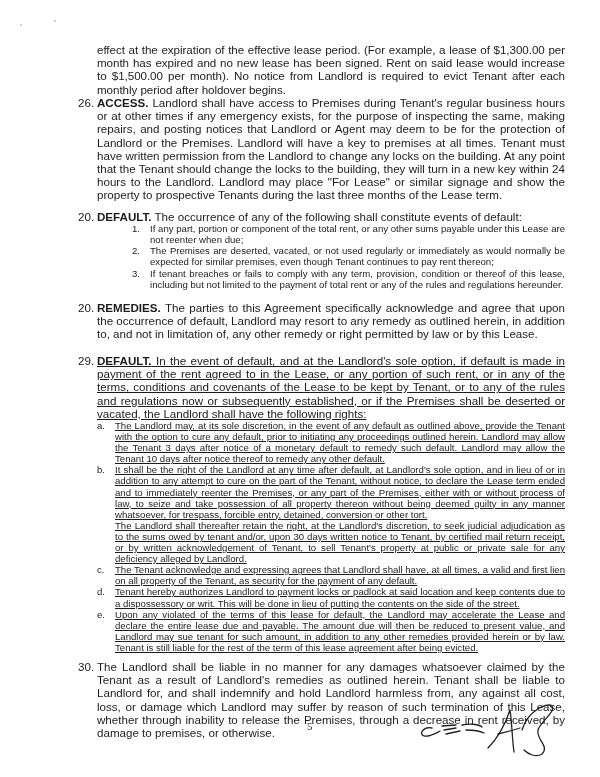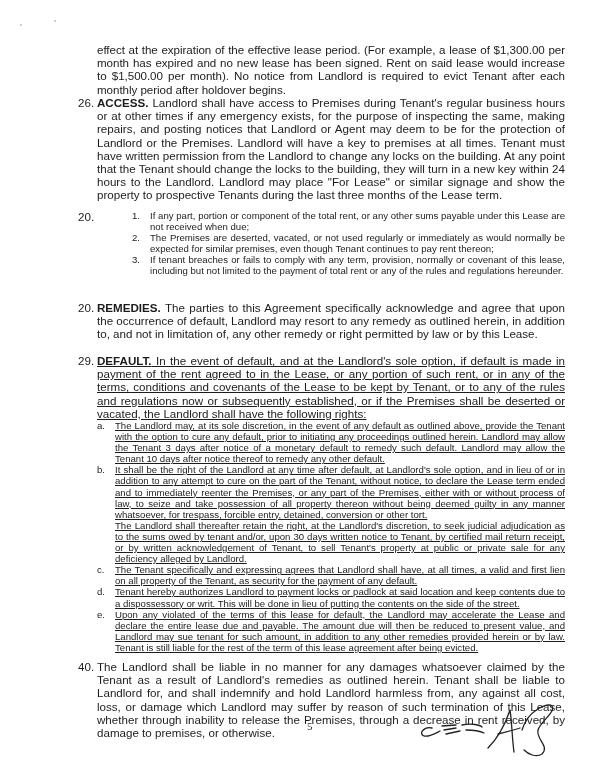--- a/index.html
+++ b/index.html
@@ -37,50 +37,51 @@
   <div class="p" style="top:43px;">effect at the expiration of the effective lease period. (For example, a lease of $1,300.00 per month has expired and no new lease has been signed. Rent on said lease would increase to $1,500.00 per month). No notice from Landlord is required to evict Tenant after each monthly period after holdover begins.</div>
 
   <div class="sec" style="top:96px;">
     <span class="num">26.</span>
     <div class="body"><span class="head">ACCESS.</span><span> Landlord shall have access to Premises during Tenant's regular business hours or at other times if any emergency exists, for the purpose of inspecting the same, making repairs, and posting notices that Landlord or Agent may deem to be for the protection of Landlord or the Premises. Landlord will have a key to premises at all times. Tenant must have written permission from the Landlord to change any locks on the building. At any point that the Tenant should change the locks to the building, they will turn in a new key within 24 hours to the Landlord. Landlord may place "For Lease" or similar signage and show the property to prospective Tenants during the last three months of the Lease term.</span></div>
   </div>
 
   <div class="sec" style="top:210px;">
     <span class="num">20.</span>
     <div class="body">
+      <div><span class="head">DEFAULT.</span><span> The occurrence of any of the following shall constitute events of default:</span></div>
       <div class="sub numlist">
-        <div class="item"><span class="marker">1.</span><span>If any part, portion or component of the total rent, or any other sums payable under this Lease are not received when due;</span></div>
+        <div class="item"><span class="marker">1.</span><span>If any part, portion or component of the total rent, or any other sums payable under this Lease are not reenter when due;</span></div>
         <div class="item"><span class="marker">2.</span><span>The Premises are deserted, vacated, or not used regularly or immediately as would normally be expected for similar premises, even though Tenant continues to pay rent thereon;</span></div>
-        <div class="item"><span class="marker">3.</span><span>If tenant breaches or fails to comply with any term, provision, normally or covenant of this lease, including but not limited to the payment of total rent or any of the rules and regulations hereunder.</span></div>
+        <div class="item"><span class="marker">3.</span><span>If tenant breaches or fails to comply with any term, provision, condition or thereof of this lease, including but not limited to the payment of total rent or any of the rules and regulations hereunder.</span></div>
       </div>
     </div>
   </div>
 
   <div class="sec" style="top:301px;">
     <span class="num">20.</span>
     <div class="body"><span class="head">REMEDIES.</span><span> The parties to this Agreement specifically acknowledge and agree that upon the occurrence of default, Landlord may resort to any remedy as outlined herein, in addition to, and not in limitation of, any other remedy or right permitted by law or by this Lease.</span></div>
   </div>
 
   <div class="sec" style="top:354px;text-decoration:underline;">
     <span class="num">29.</span>
     <div class="body">
       <div><span class="head">DEFAULT.</span><span> In the event of default, and at the Landlord's sole option, if default is made in payment of the rent agreed to in the Lease, or any portion of such rent, or in any of the terms, conditions and covenants of the Lease to be kept by Tenant, or to any of the rules and regulations now or subsequently established, or if the Premises shall be deserted or vacated, the Landlord shall have the following rights:</span></div>
       <div class="sub alpha">
         <div class="item"><span class="marker">a.</span><span>The Landlord may, at its sole discretion, in the event of any default as outlined above, provide the Tenant with the option to cure any default, prior to initiating any proceedings outlined herein. Landlord may allow the Tenant 3 days after notice of a monetary default to remedy such default. Landlord may allow the Tenant 10 days after notice thereof to remedy any other default.</span></div>
         <div class="item"><span class="marker">b.</span><span>It shall be the right of the Landlord at any time after default, at Landlord's sole option, and in lieu of or in addition to any attempt to cure on the part of the Tenant, without notice, to declare the Lease term ended and to immediately reenter the Premises, or any part of the Premises, either with or without process of law, to seize and take possession of all property thereon without being deemed guilty in any manner whatsoever, for trespass, forcible entry, detained, conversion or other tort.</span></div>
         <div class="cont">The Landlord shall thereafter retain the right, at the Landlord's discretion, to seek judicial adjudication as to the sums owed by tenant and/or, upon 30 days written notice to Tenant, by certified mail return receipt, or by written acknowledgement of Tenant, to sell Tenant's property at public or private sale for any deficiency alleged by Landlord.</div>
-        <div class="item"><span class="marker">c.</span><span>The Tenant specifically and expressing agrees that Landlord shall have, at all times, a valid and first lien on all property of the Tenant, as security for the payment of any default.</span></div>
+        <div class="item"><span class="marker">c.</span><span>The Tenant acknowledge and expressing agrees that Landlord shall have, at all times, a valid and first lien on all property of the Tenant, as security for the payment of any default.</span></div>
         <div class="item"><span class="marker">d.</span><span> Tenant hereby authorizes Landlord to payment locks or padlock at said location and keep contents due to a dispossessory or writ. This will be done in lieu of putting the contents on the side of the street.</span></div>
         <div class="item"><span class="marker">e.</span><span>Upon any violated of the terms of this lease for default, the Landlord may accelerate the Lease and declare the entire lease due and payable. The amount due will then be reduced to present value, and Landlord may sue tenant for such amount, in addition to any other remedies provided herein or by law. Tenant is still liable for the rest of the term of this lease agreement after being evicted.</span></div>
       </div>
     </div>
   </div>
 
   <div class="sec" style="top:660px;">
-    <span class="num">40.</span>
+    <span class="num">30.</span>
     <div class="body"><span>The Landlord shall be liable in no manner for any damages whatsoever claimed by the Tenant as a result of Landlord's remedies as outlined herein. Tenant shall be liable to Landlord for, and shall indemnify and hold Landlord harmless from, any against all cost, loss, or damage which Landlord may suffer by reason of such termination of this Lease, whether through inability to release the Premises, through a decrease in rent received, by damage to premises, or otherwise.</span></div>
   </div>
 
   <div class="pagenum">5</div>
 
   <svg class="sig" viewBox="0 0 160 60">
     <g fill="none" stroke="#222" stroke-width="1.3" stroke-linecap="round" stroke-linejoin="round">
       <g>
         <path d="M22 28 C 14 26, 8 34, 14 36 C 20 37, 26 33, 30 31"></path>
         <path d="M32 26 L 46 25 M 34 30 L 46 28 M 36 34 L 50 31"></path>

